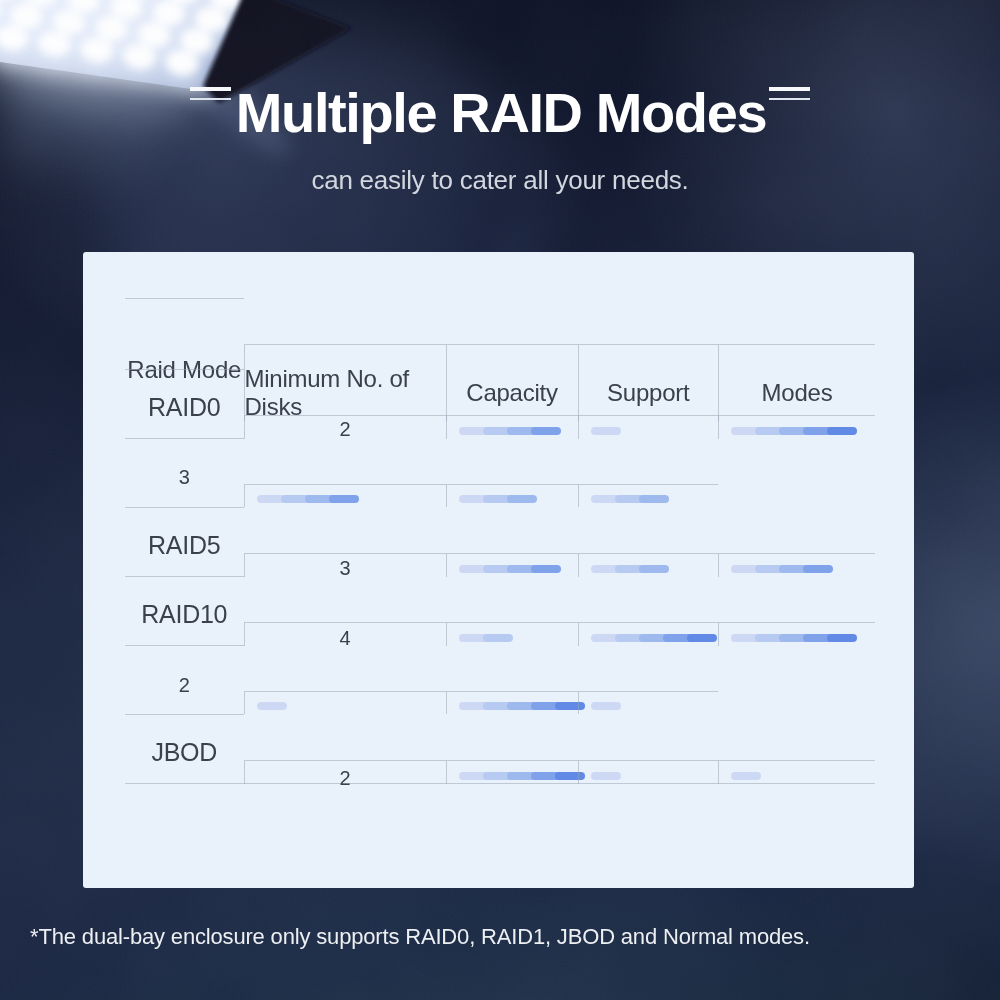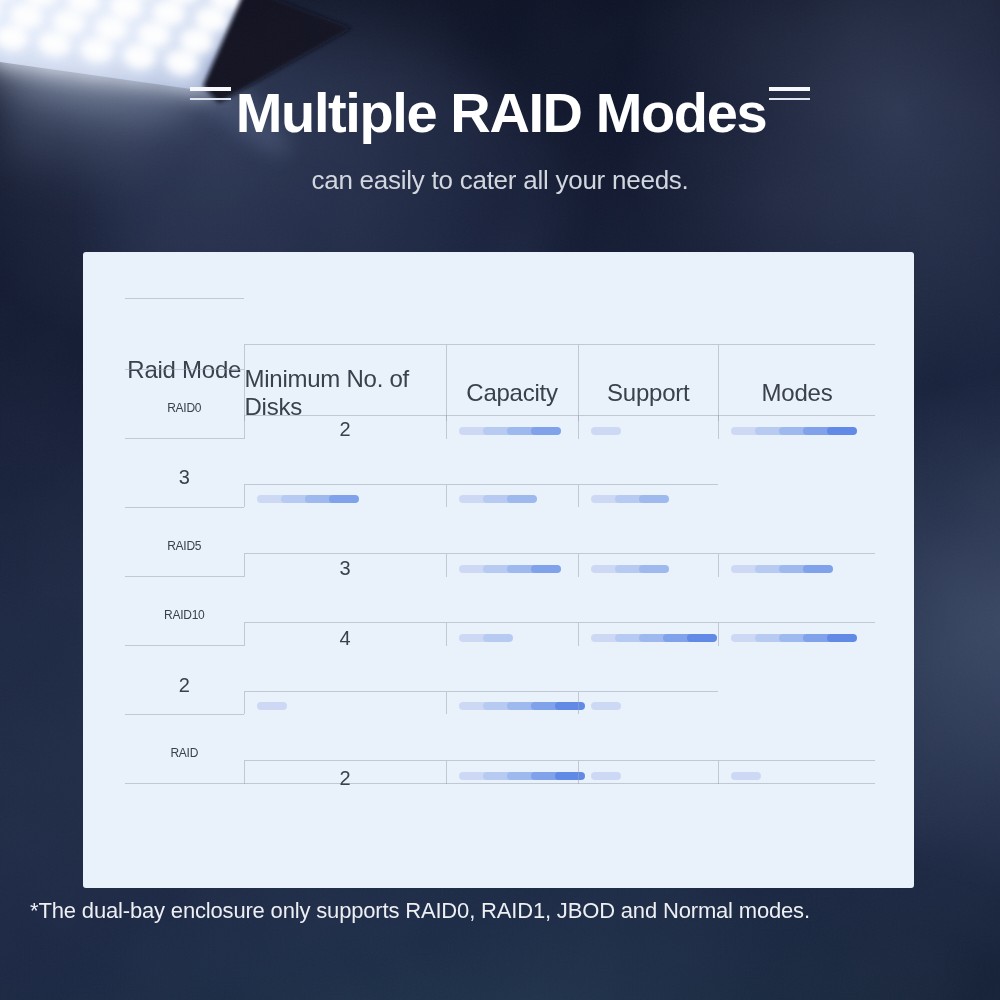--- a/index.html
+++ b/index.html
@@ -52,37 +52,37 @@
   .trow { display:grid; grid-template-columns:118.5px 202px 132px 140.5px 157px; }
   .thead .trow { height:71px; }
   .tbody .trow { height:69px; }
   .cell {
     display:flex; align-items:center; justify-content:center;
     border-top:1px solid rgba(156,166,182,.55);
     color:#3a414d; position:relative;
   }
   .cell + .cell { border-left:1px solid rgba(156,166,182,.55);margin-top:46px; }
   .thead .cell { font-size:24px; letter-spacing:-0.25px; padding-top:20px; }
-  .cell-mode { font-size:12px; letter-spacing:-0.25px; } .cell-mode span { transform:translateY(3px); }
+  .cell-mode { font-size:25px; letter-spacing:-0.25px; } .cell-mode span { transform:translateY(3px); }
   .cell-disks { font-size:20px; letter-spacing:-0.25px; }
   .cell-bar { justify-content:flex-start; }
   
   .tbody .trow:nth-child(1) .cell-disks span { transform:translateY(2px); }
   .tbody .trow:nth-child(2) .cell-disks span { transform:translateY(4px); }
   .tbody .trow:nth-child(3) .cell-disks span { transform:translateY(3px); }
   .tbody .trow:nth-child(4) .cell-disks span { transform:translateY(4px); }
   .tbody .trow:nth-child(5) .cell-disks span { transform:translateY(5px); }
   .tbody .trow:nth-child(6) .cell-disks span { transform:translateY(6px); }
   .tbody .trow:nth-child(7) .cell-disks span { transform:translateY(5px); }
   .bar { position:relative; height:8px; margin-left:12px; transform:translateY(3px); }
   .pill { position:absolute; top:0; width:30px; height:8px; border-radius:4px; }
 
   
   .footnote {
-    position:absolute; left:0; top:896px; width:840px; z-index:5;
+    position:absolute; left:0; top:922px; width:840px; z-index:5;
     text-align:center; font-size:22px; letter-spacing:-0.17px; line-height:30px; color:#edeff3;
   }
 </style>
 </head>
 <body>
 
 <div class="bg-photo"></div>
 
 <svg class="floodlight-svg" width="660" height="430" viewBox="0 0 660 430">
   <defs>
@@ -366,21 +366,21 @@
             </div>
           </div>
           <div class="cell cell-bar">
             <div class="bar" style="width: 30px;">
               <span class="pill" style="left: 0px; background: rgb(205, 217, 244);"></span>
             </div>
           </div>
         </div>
         <div class="trow">
           <div class="cell cell-mode">
-            <span>RAID</span>
+            <span>JBOD</span>
           </div>
           <div class="cell cell-disks">
             <span>2</span>
           </div>
           <div class="cell cell-bar">
             <div class="bar" style="width: 126px;">
               <span class="pill" style="left: 0px; background: rgb(205, 217, 244);"></span>
               <span class="pill" style="left: 24px; background: rgb(183, 203, 242);"></span>
               <span class="pill" style="left: 48px; background: rgb(157, 185, 238);"></span>
               <span class="pill" style="left: 72px; background: rgb(127, 162, 234);"></span>

